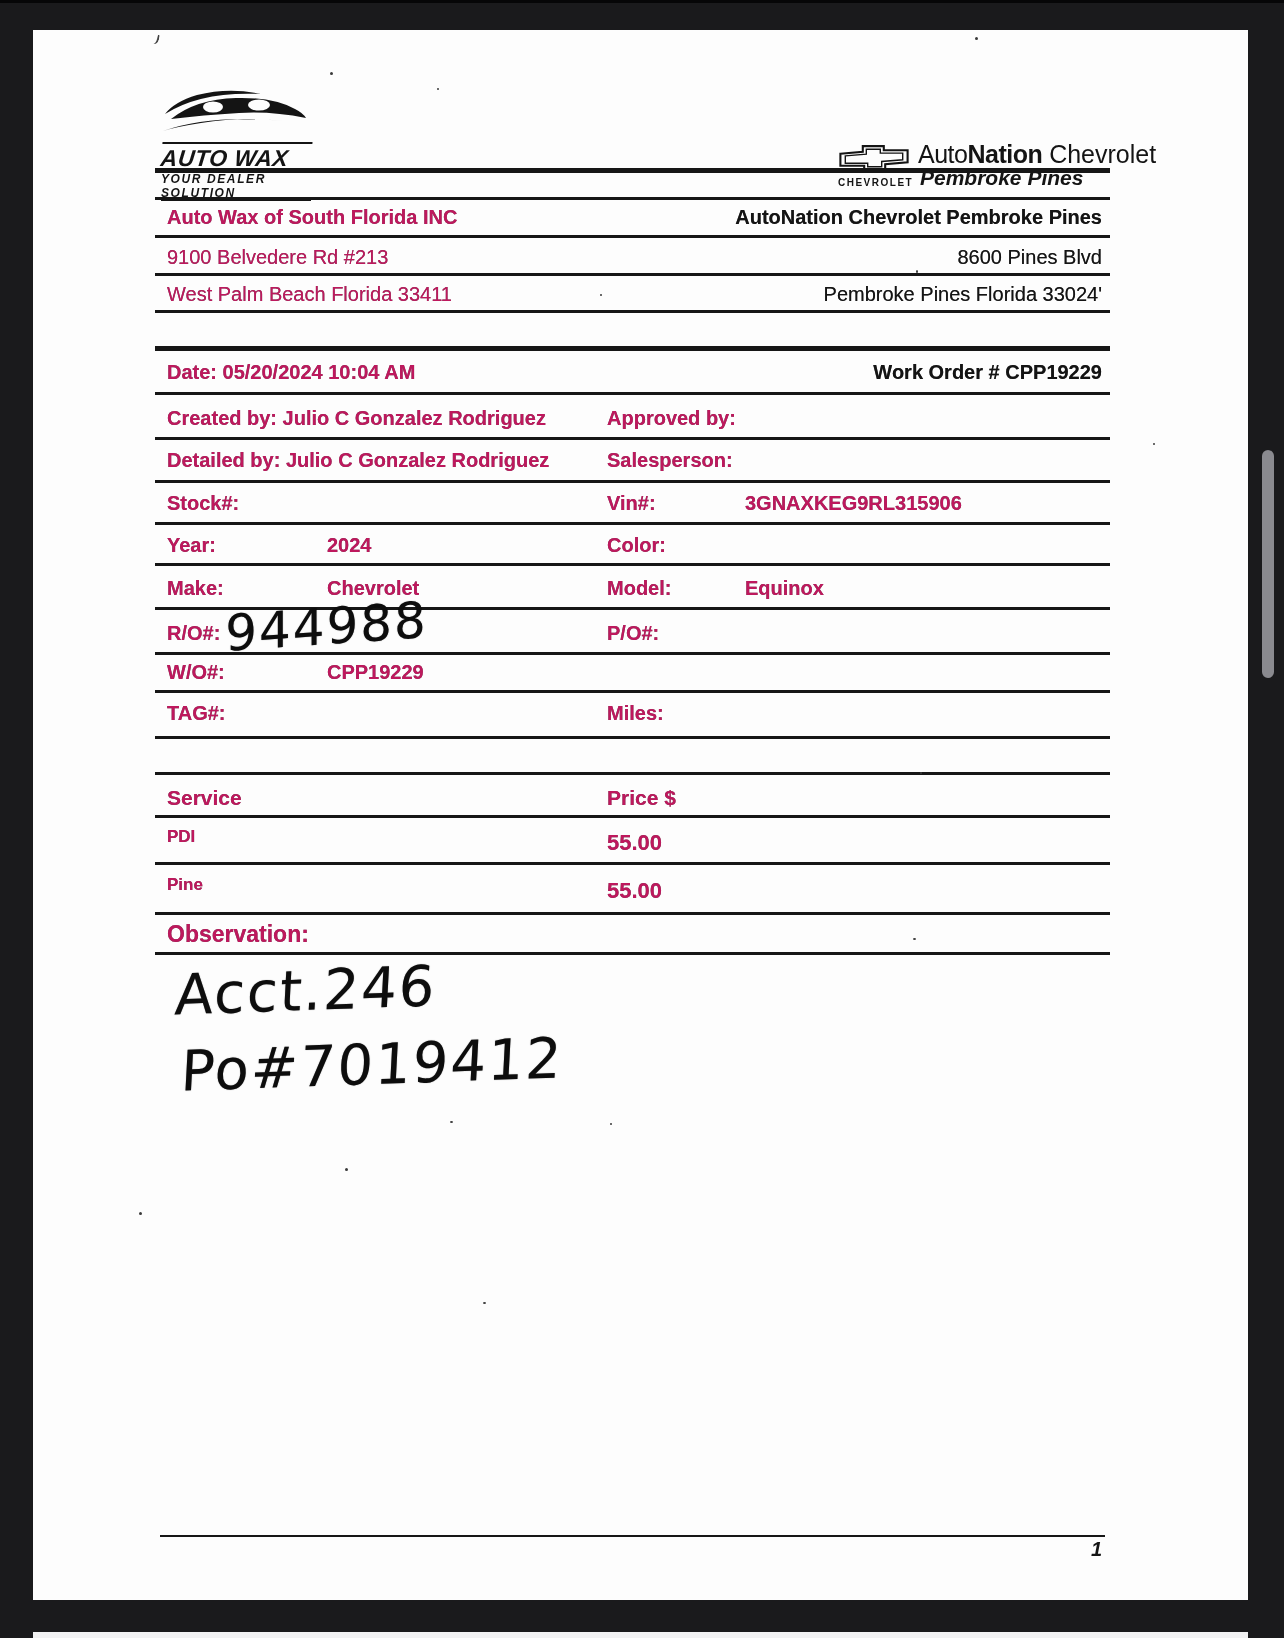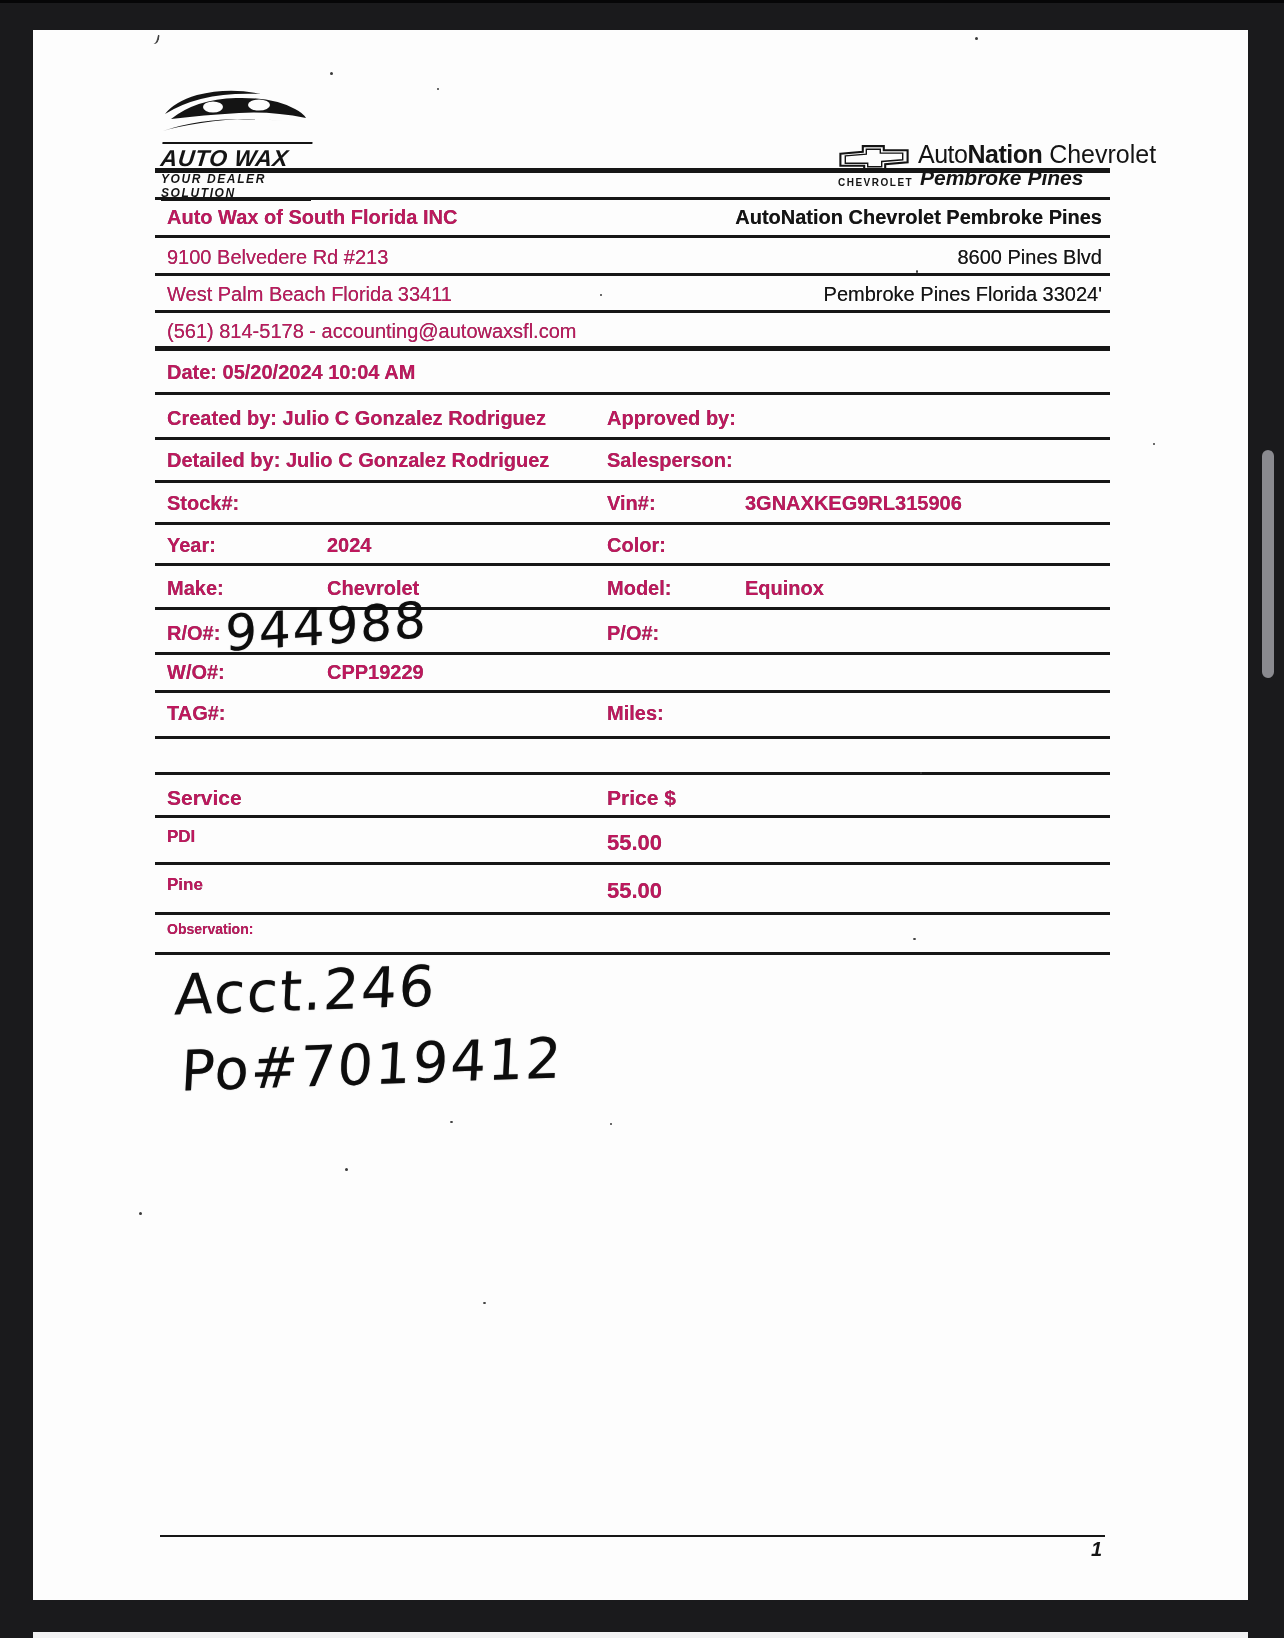--- a/index.html
+++ b/index.html
@@ -99,23 +99,23 @@
     <div class="rule" style="top:882px"></div>
     <div class="rule" style="top:922px"></div>
     <div class="rule" style="top:1505px;left:127px;width:945px;height:2px"></div>
 
     <div class="t b" style="left:134px;top:176px">Auto Wax of South Florida INC</div>
     <div class="right-col b" style="top:176px">AutoNation Chevrolet Pembroke Pines</div>
     <div class="t" style="left:134px;top:216px">9100 Belvedere Rd #213</div>
     <div class="right-col" style="top:216px">8600 Pines Blvd</div>
     <div class="t" style="left:134px;top:253px">West Palm Beach Florida 33411</div>
     <div class="right-col" style="top:253px">Pembroke Pines Florida 33024'</div>
-    <div class="t" style="left:134px;top:290px">(561) 814-5178 - accounting@autowaxsfl.com</div>
 
     <div class="t b" style="left:134px;top:331px">Date: 05/20/2024 10:04 AM</div>
+    <div class="right-col b" style="top:331px">Work Order # CPP19229</div>
     <div class="t b" style="left:134px;top:377px">Created by: Julio C Gonzalez Rodriguez</div>
     <div class="t b" style="left:574px;top:377px">Approved by:</div>
     <div class="t b" style="left:134px;top:419px">Detailed by: Julio C Gonzalez Rodriguez</div>
     <div class="t b" style="left:574px;top:419px">Salesperson:</div>
 
     <div class="t b" style="left:134px;top:462px">Stock#:</div>
     <div class="t b" style="left:574px;top:462px">Vin#:</div>
     <div class="t b" style="left:712px;top:462px">3GNAXKEG9RL315906</div>
 
     <div class="t b" style="left:134px;top:504px">Year:</div>
@@ -139,21 +139,21 @@
 
     <div class="t b" style="left:134px;top:756px;font-size:21px">Service</div>
     <div class="t b" style="left:574px;top:756px;font-size:21px">Price $</div>
 
     <div class="t big" style="left:134px;top:797px">PDI</div>
     <div class="t money" style="left:574px;top:800px">55.00</div>
 
     <div class="t big" style="left:134px;top:845px">Pine</div>
     <div class="t money" style="left:574px;top:848px">55.00</div>
 
-    <div class="t b" style="left:134px;top:891px;font-size:14px">Observation:</div>
+    <div class="t b" style="left:134px;top:891px;font-size:23px">Observation:</div>
 
     <div class="hand hand-note" style="left:142px;top:928px">Acct.246</div>
     <div class="hand hand-note" style="left:148px;top:1002px">Po#7019412</div>
 
     <div class="pagenum">1</div>
 
     <div class="squiggle" style="left:118px;top:4px"></div>
     <div class="speck" style="left:297px;top:42px;width:3px;height:3px"></div>
     <div class="speck" style="left:404px;top:58px;width:2px;height:2px"></div>
     <div class="speck" style="left:942px;top:7px;width:3px;height:3px"></div>

